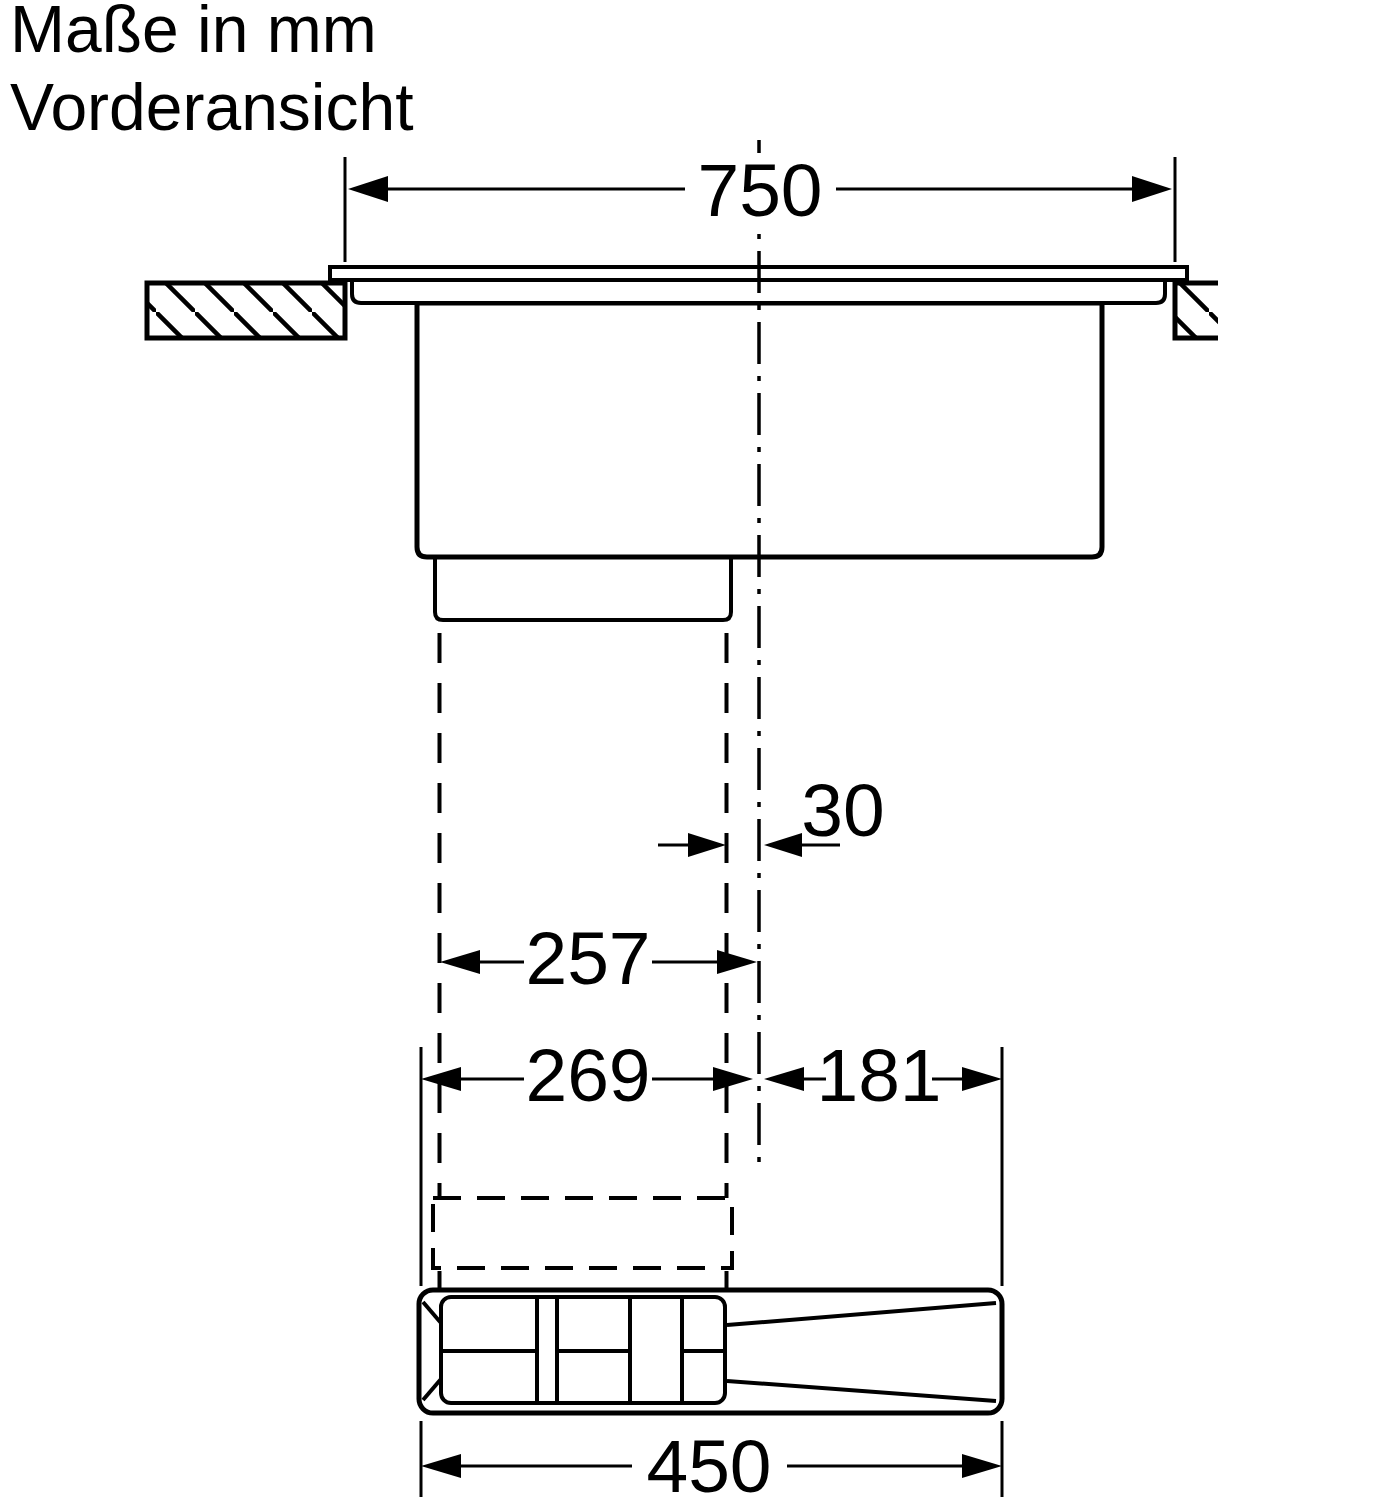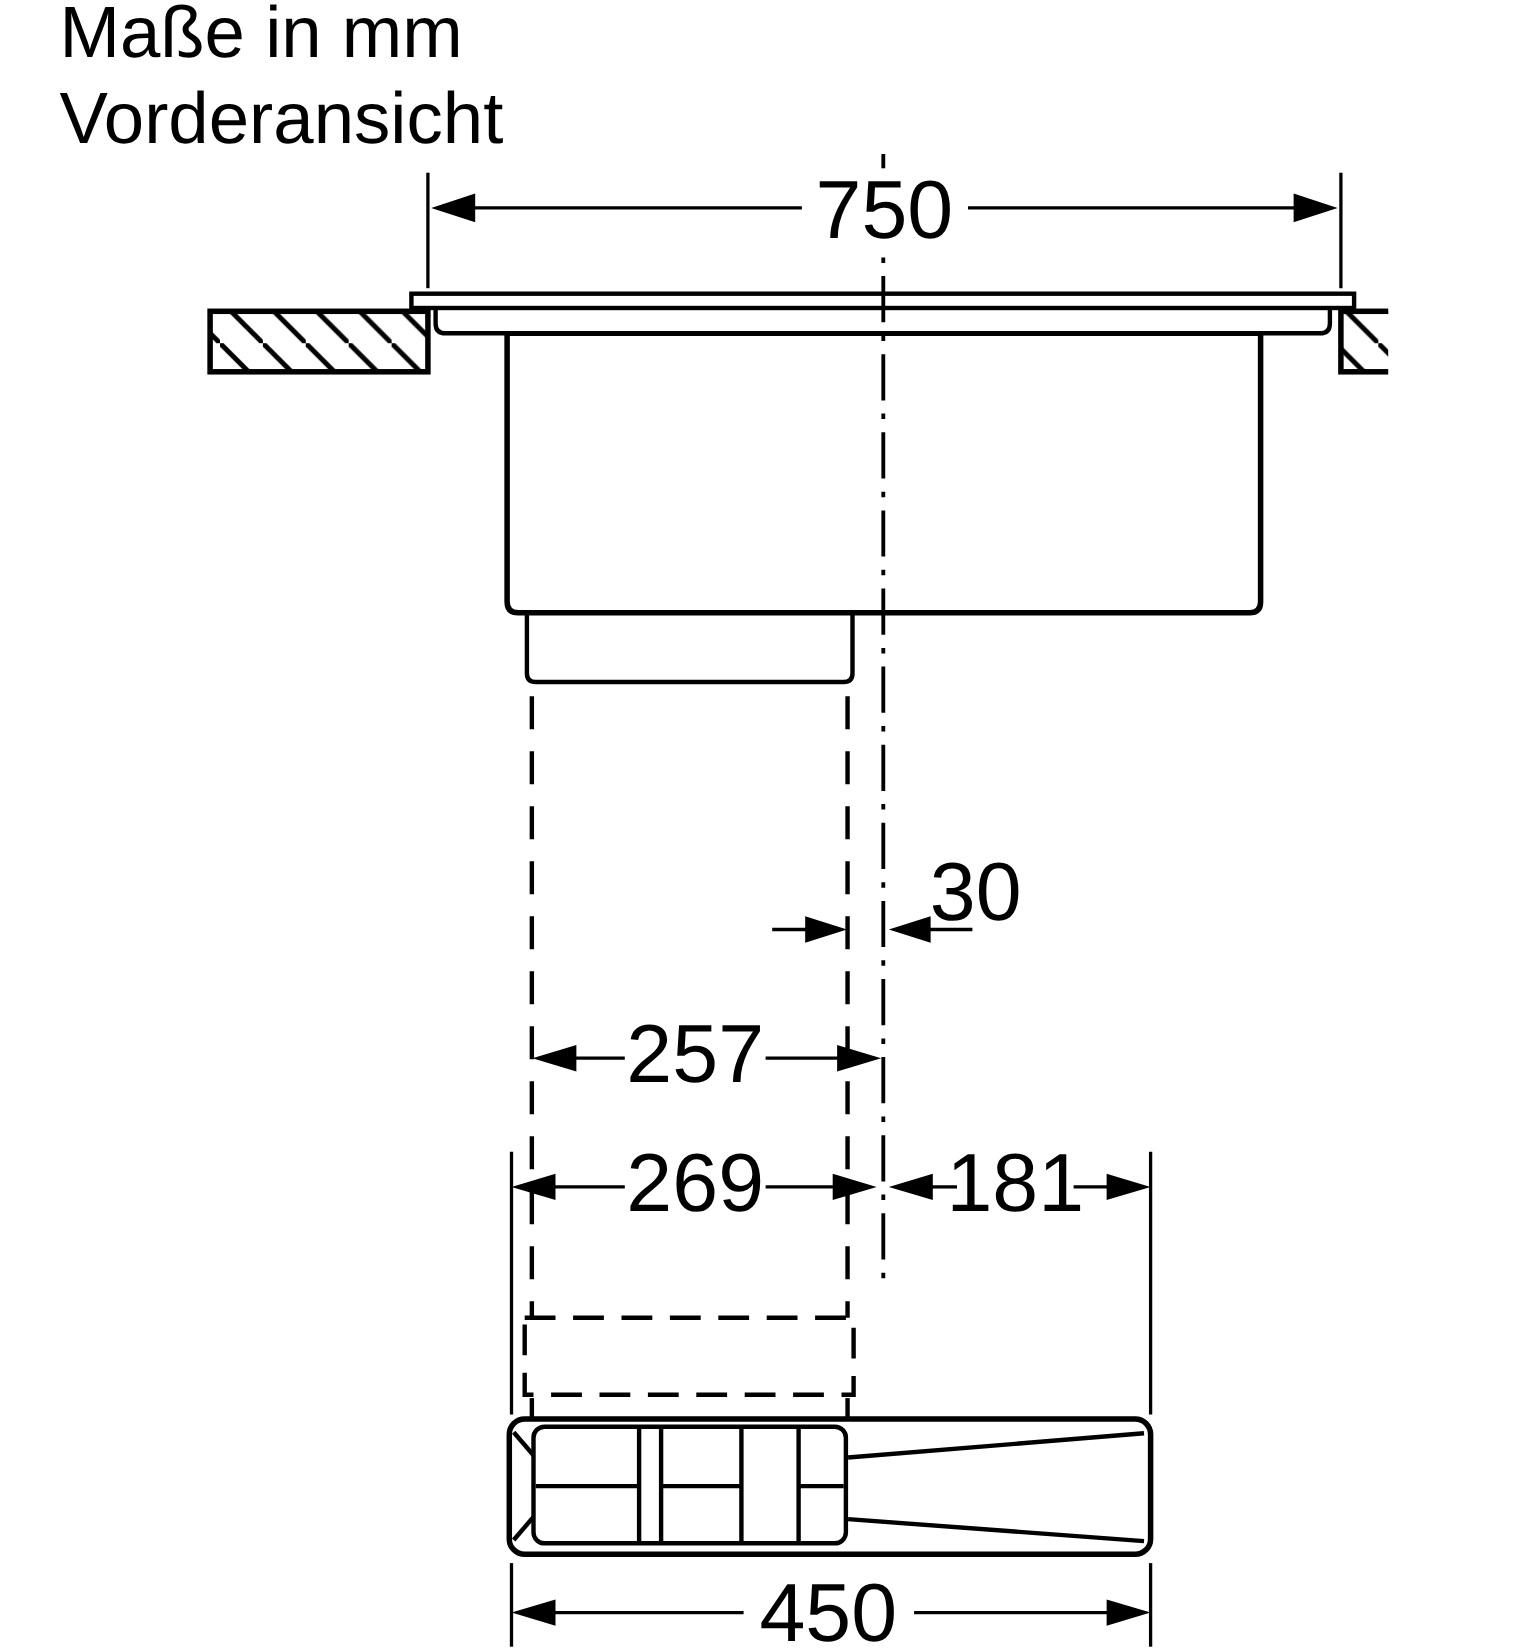--- a/index.html
+++ b/index.html
@@ -6,21 +6,20 @@
     margin: 0;
     padding: 0;
     background: #ffffff;
   }
   .stage {
     position: relative;
     width: 1218px;
     height: 1500px;
     background: #ffffff;
     overflow: hidden;
-    margin-left: 44px;
   }
   svg { display: block; }
   .dim-text {
     font-family: "Liberation Sans", sans-serif;
     font-size: 75px;
     fill: #000000;
   }
   .title-text {
     font-family: "Liberation Sans", sans-serif;
     font-size: 66px;

